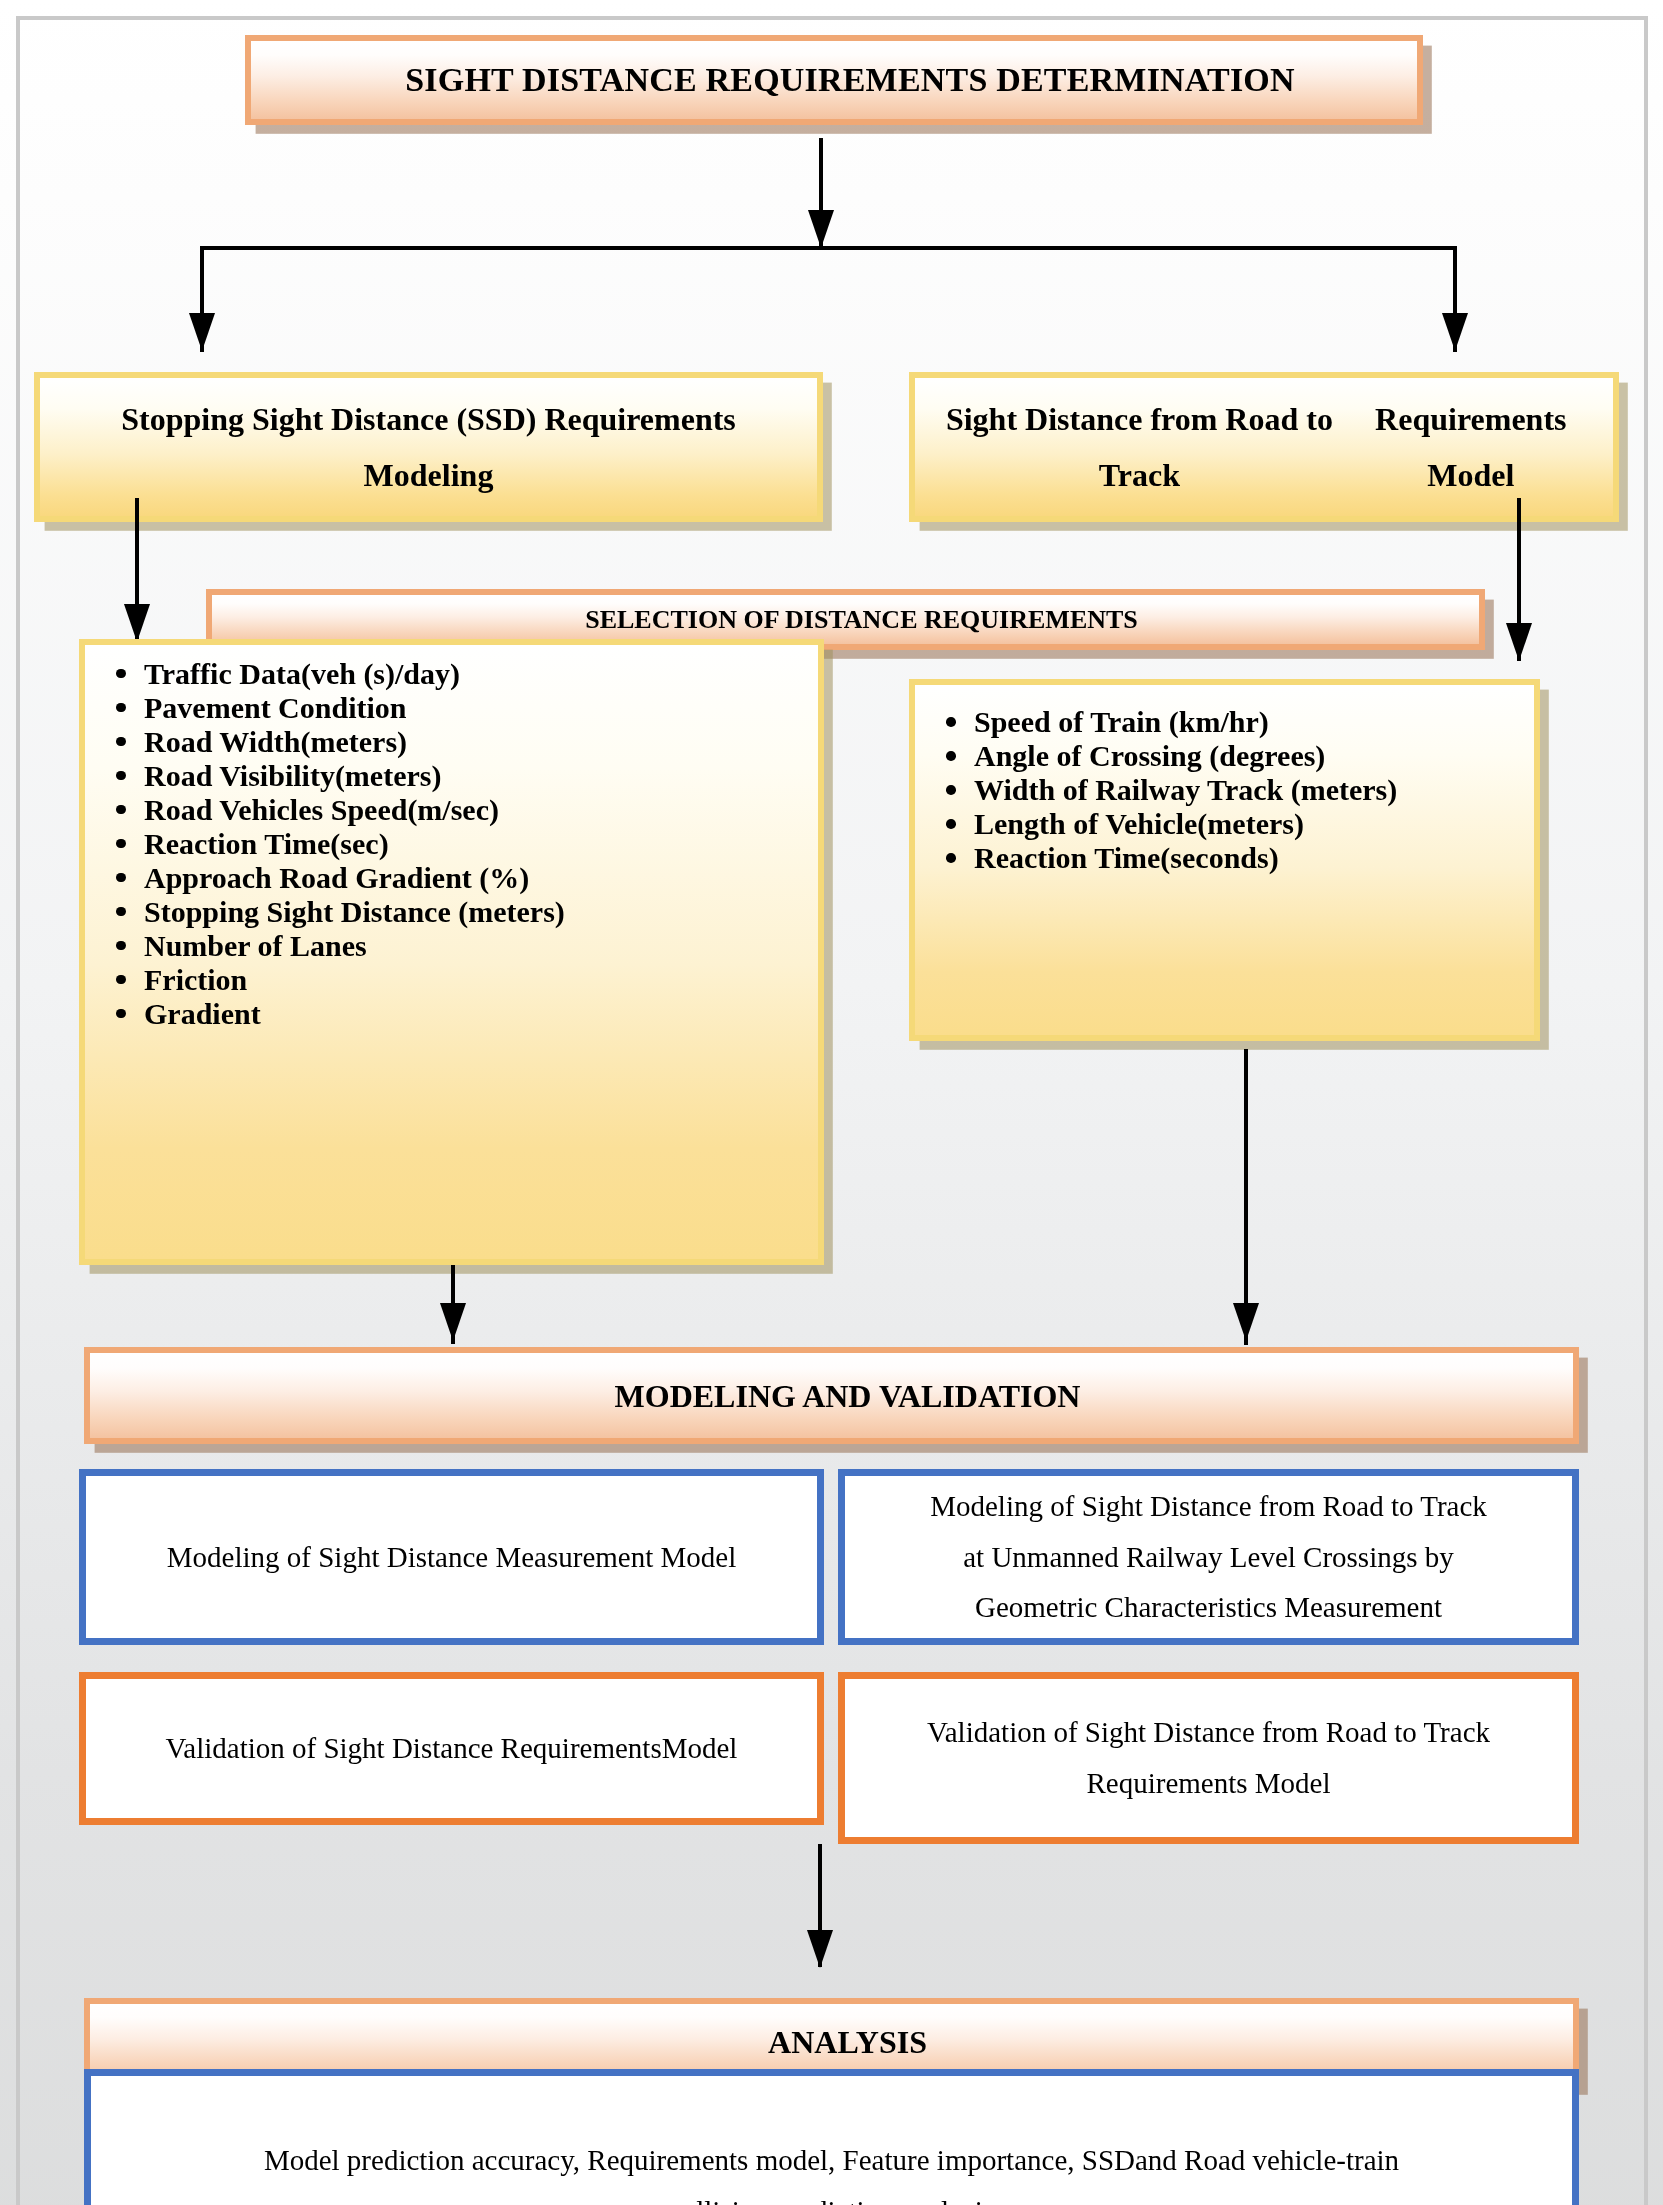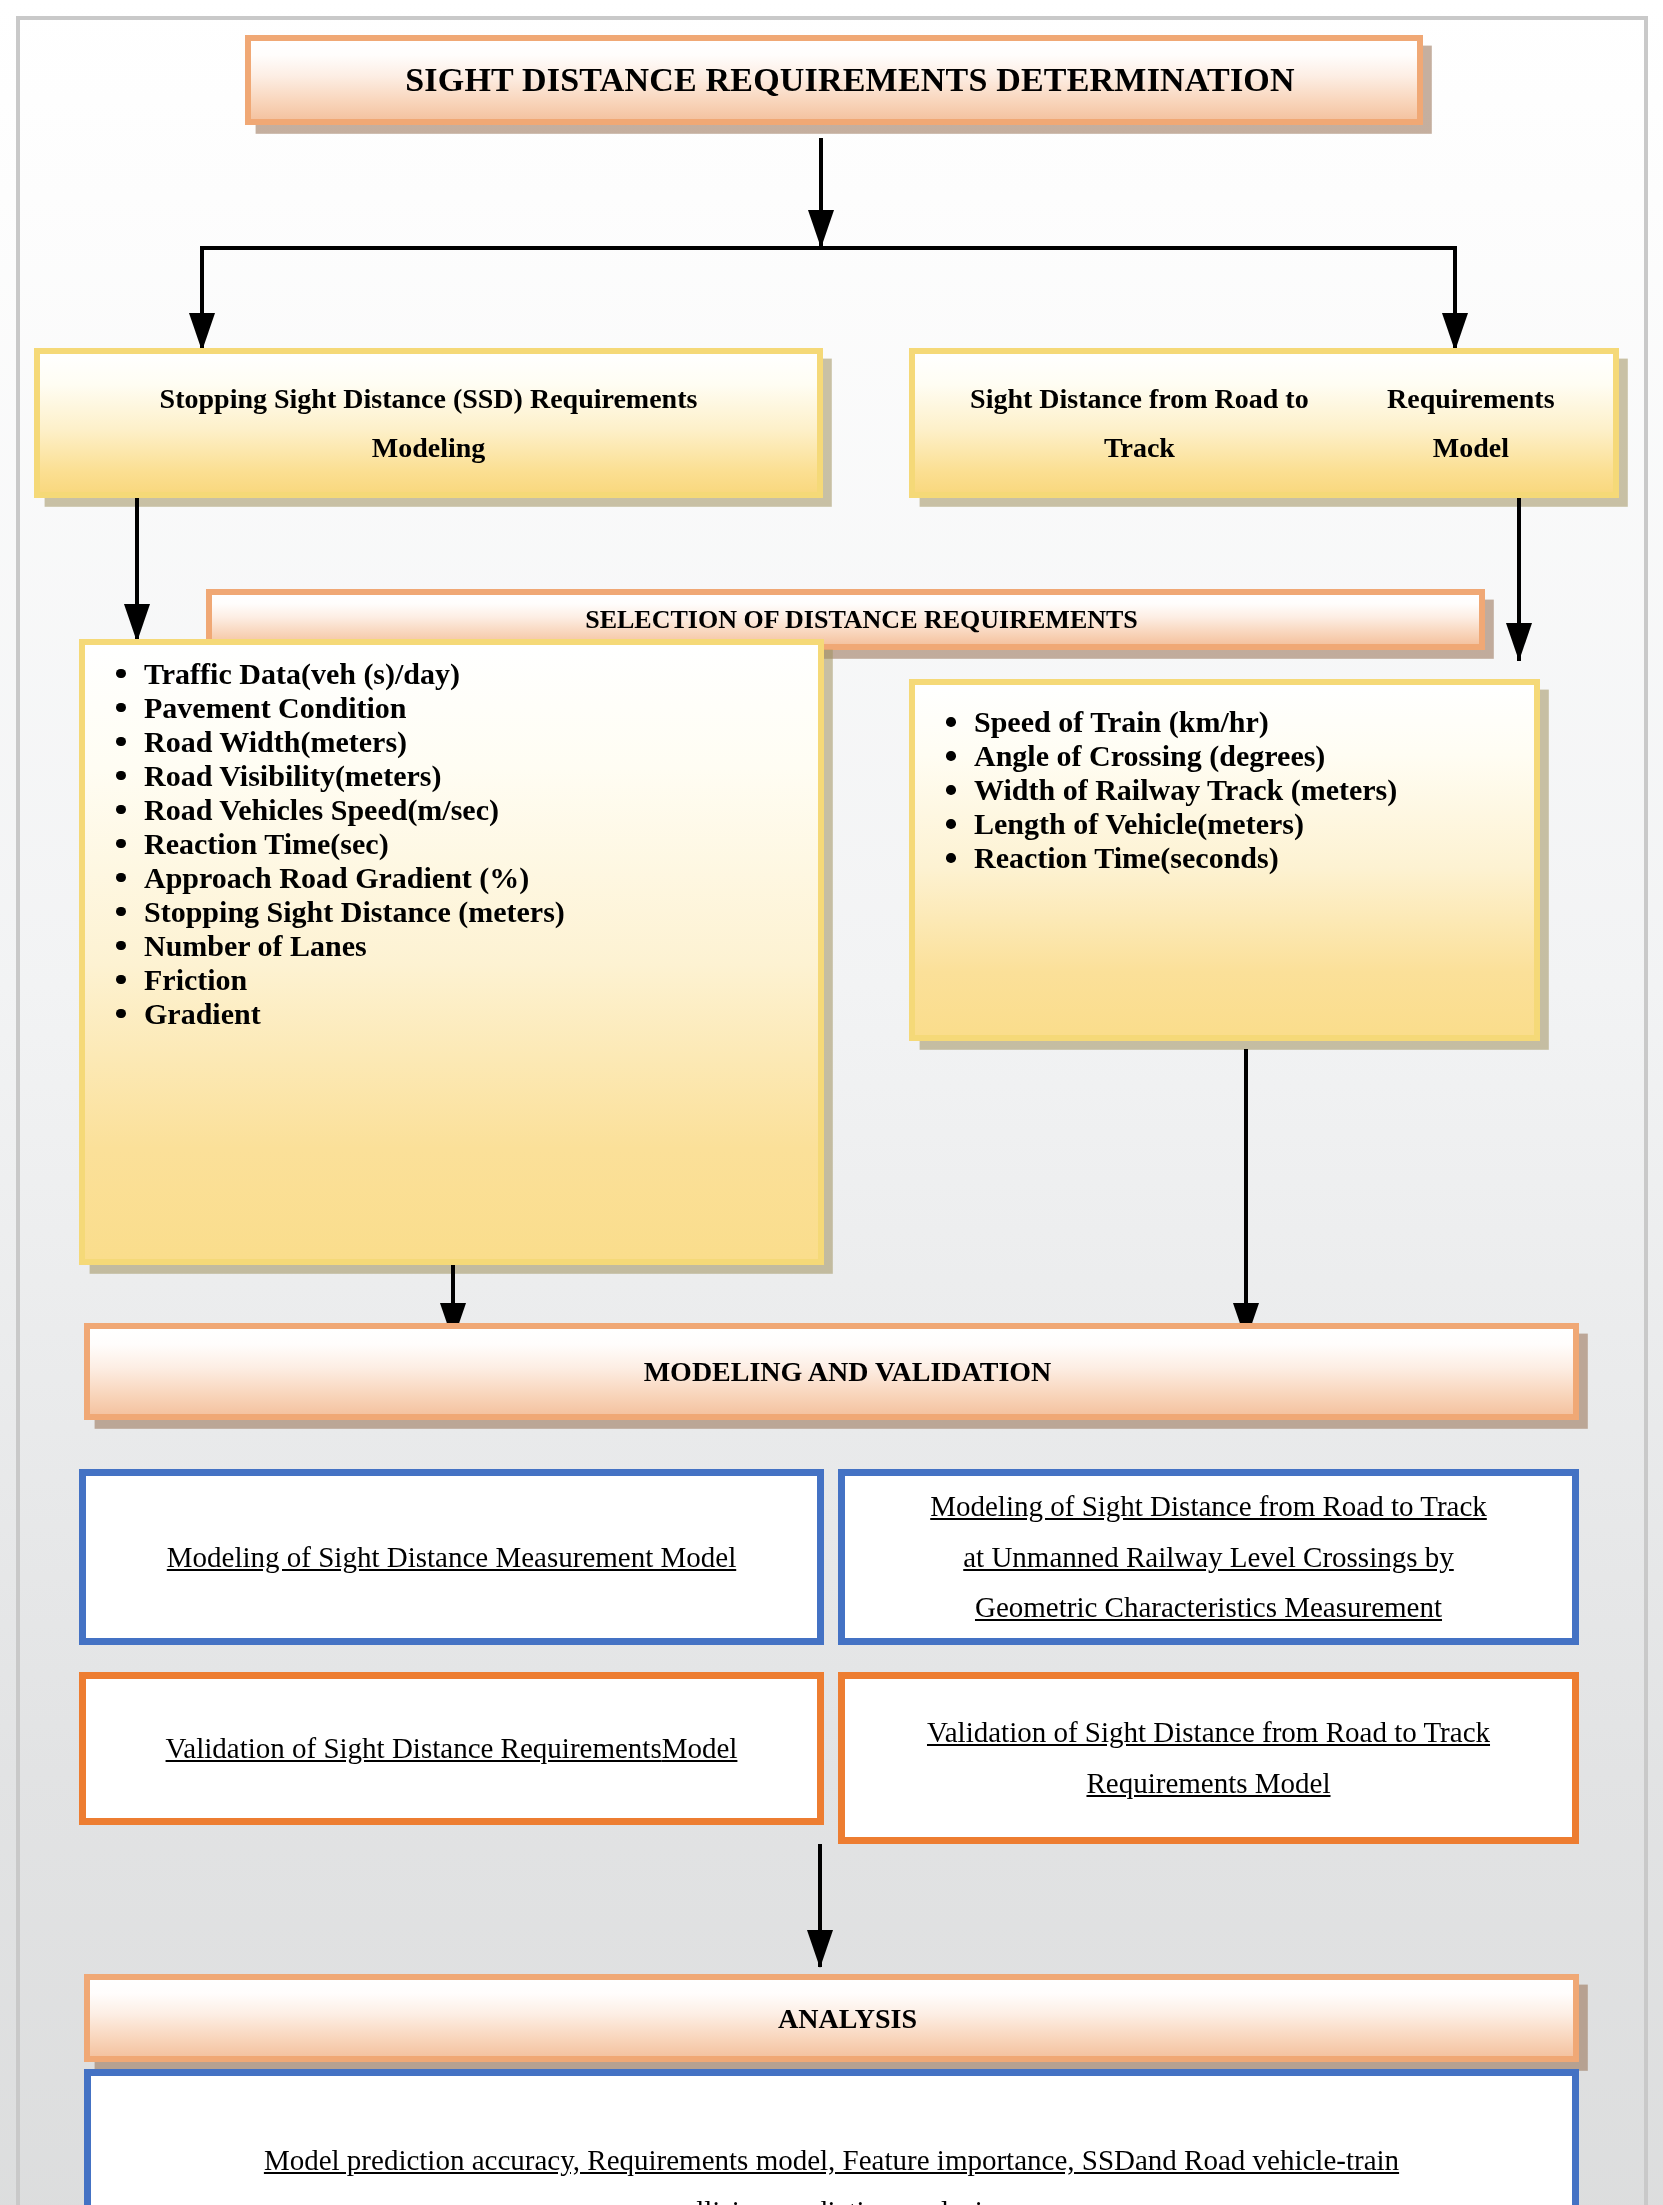--- a/index.html
+++ b/index.html
@@ -119,24 +119,24 @@
     position: absolute;
     width: 0;
     height: 0;
     border-left: 13.2px solid transparent;
     border-right: 13.2px solid transparent;
     border-top: 38px solid #000;
   }
 
   
   .t-title   { font-size: 34px; letter-spacing: 0.2px; }
-  .t-head    { font-size: 28px; }
+  .t-head    { font-size: 32px; margin-top: 24px; }
   .t-mid     { font-size: 26px; }
   .t-bul     { font-size: 30px; }
-  .t-plain   { font-size: 29px; font-weight: normal; text-decoration: underline; }
+  .t-plain   { font-size: 29px; font-weight: normal; }
 </style>
 </head>
 <body>
 
 <div id="page">
 
   <div id="frame"></div>
 
   <div class="box peach t-title" style="left:245px; top:35px; width:1178px; height:90px;">
     <span>SIGHT DISTANCE REQUIREMENTS DETERMINATION</span>

